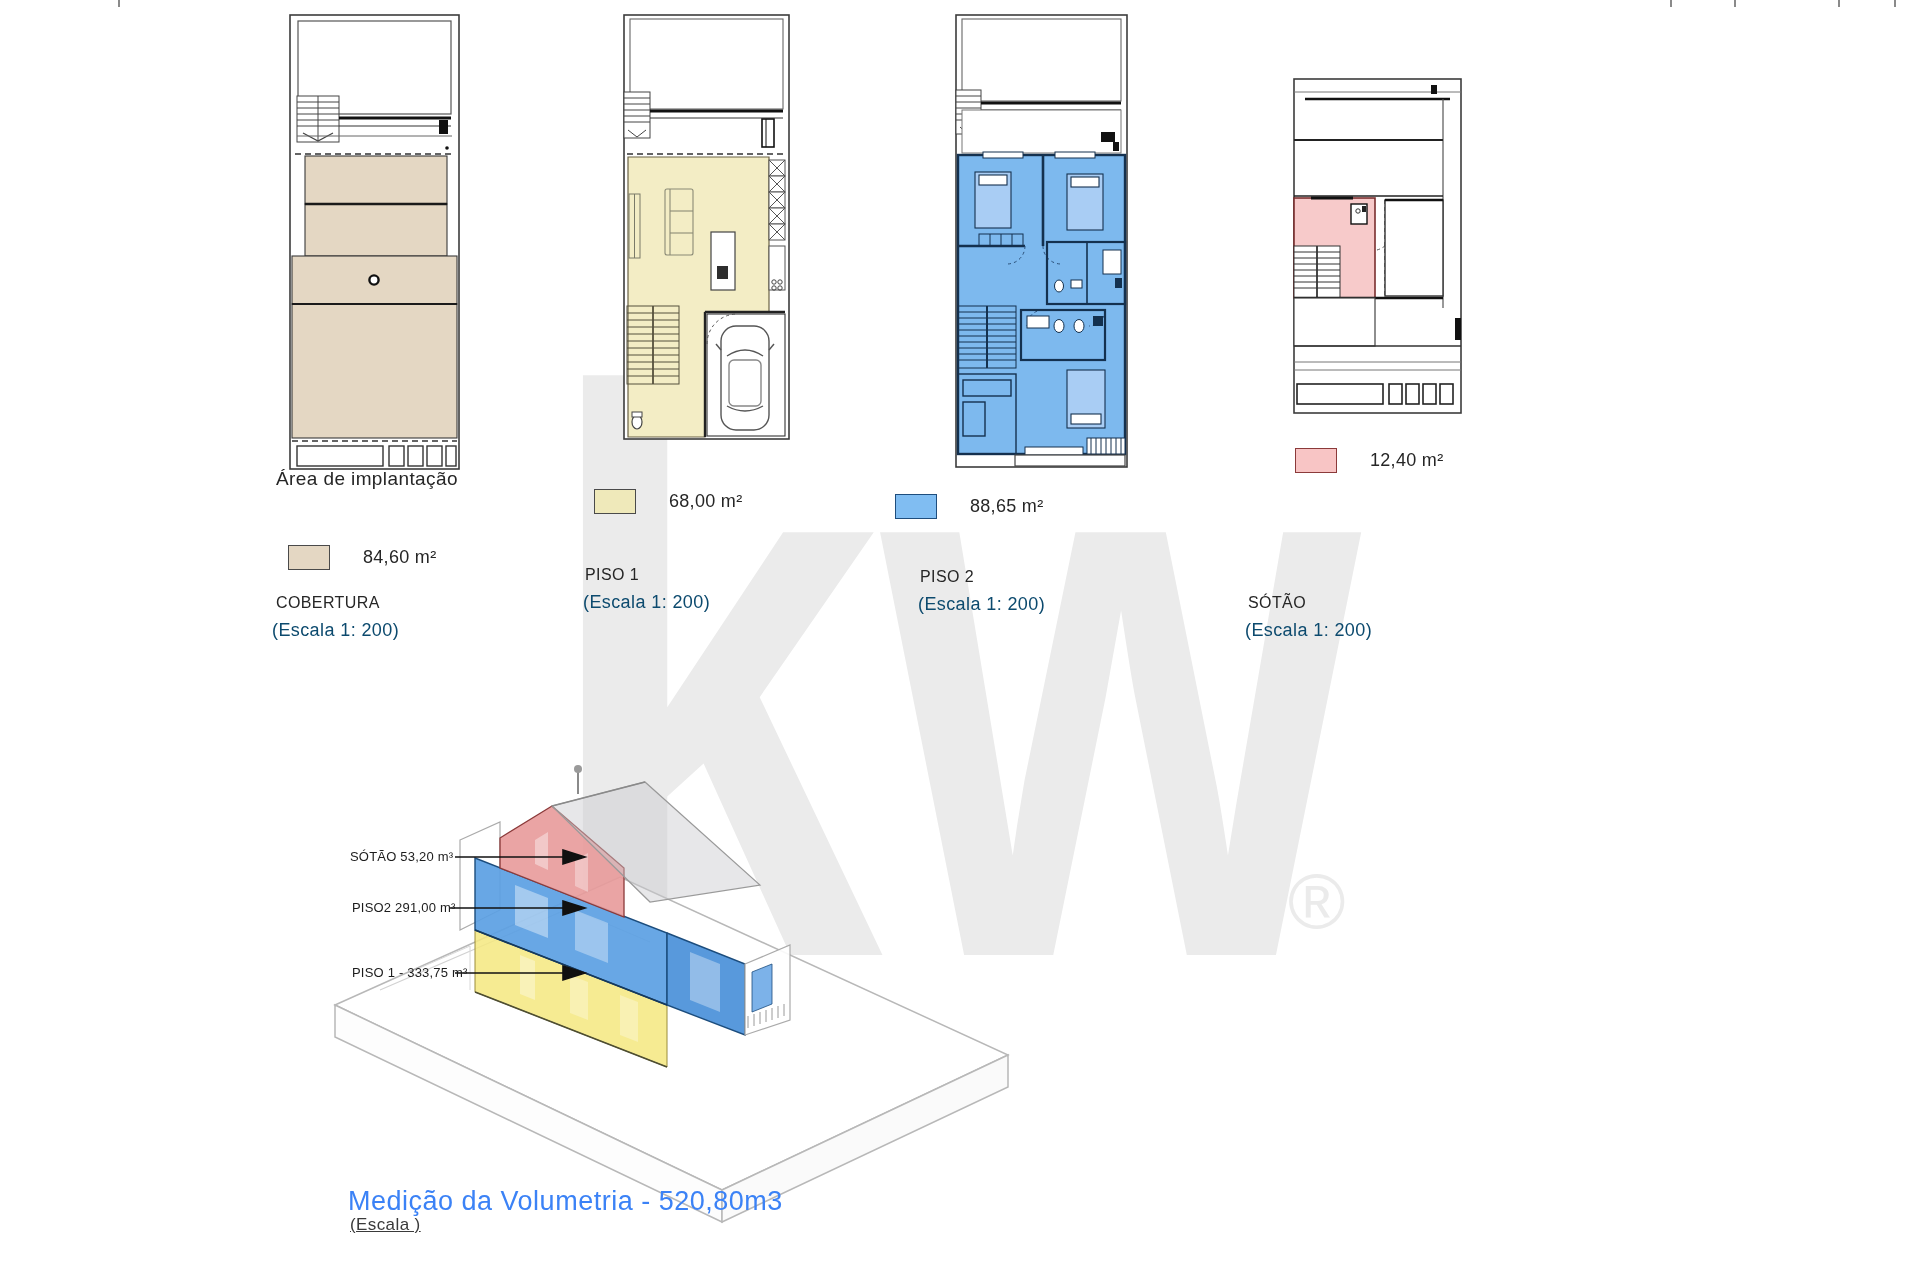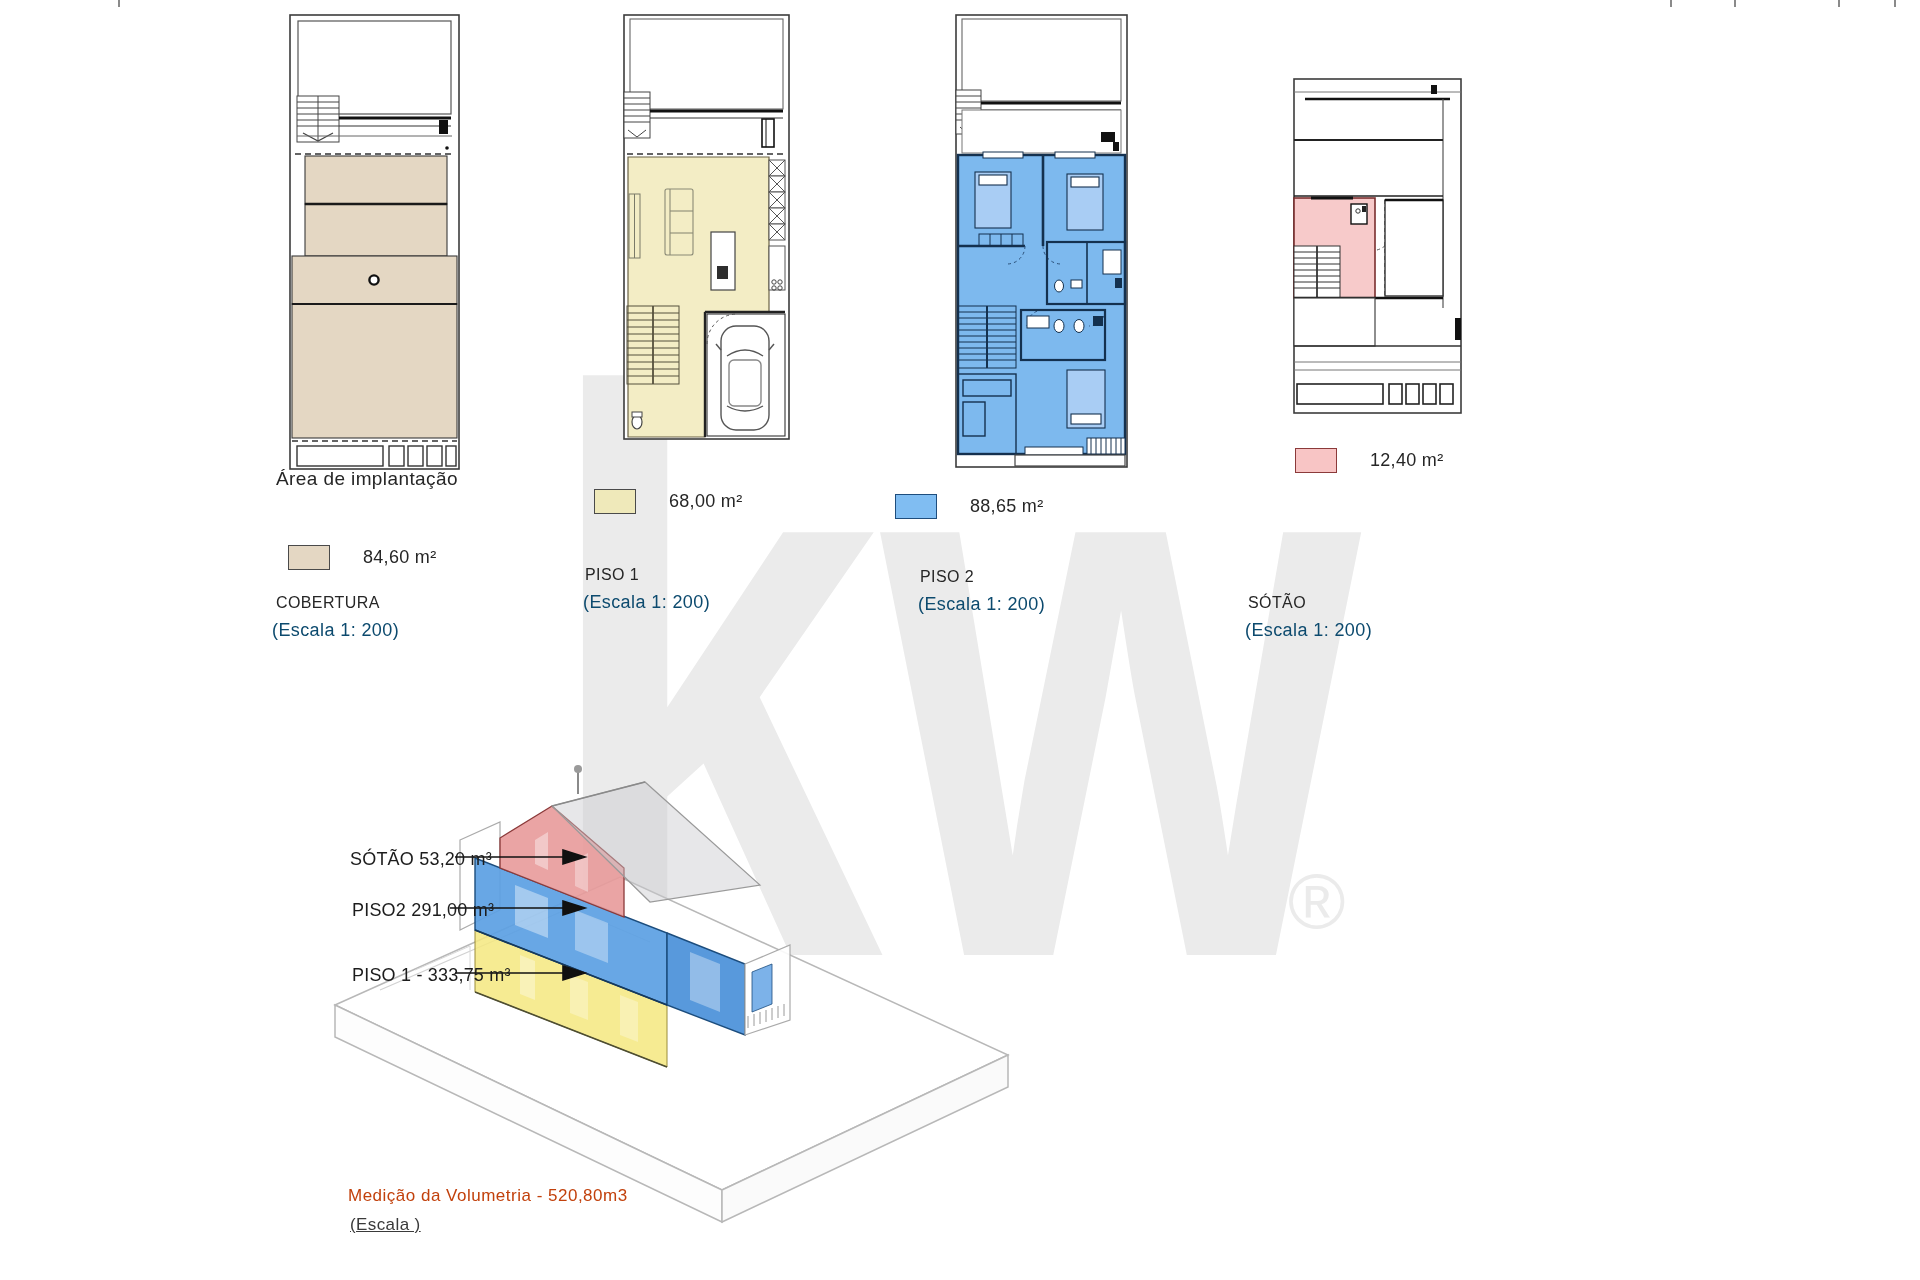--- a/index.html
+++ b/index.html
@@ -8,22 +8,22 @@
   .tick{position:absolute;top:0;width:2px;height:7px;background:#8a8a8a;}
   .watermark{position:absolute;left:0;top:0;z-index:1;}
   .plan,.axon{position:absolute;z-index:2;}
   .caption{position:absolute;z-index:3;white-space:nowrap;letter-spacing:.4px;text-align:right;}
   .cap-title{font-size:16px;color:#262626;}
   .cap-scale{font-size:18px;color:#0c4a6e;}
   .cap-area{font-size:19px;color:#262626;}
   .legend{position:absolute;z-index:3;display:flex;align-items:center;gap:33px;}
   .legend .swatch{width:40px;height:23px;border:1.5px solid #4a4a4a;}
   .legend .val{font-size:18px;color:#262626;letter-spacing:.3px;}
-  .vol-label{position:absolute;z-index:3;font-size:18px;color:#1c1c1c;letter-spacing:.2px;}
-  .vol-caption-main{font-size:17px;color:#c2410c;letter-spacing:.5px;}
+  .vol-label{position:absolute;z-index:3;font-size:13px;color:#1c1c1c;letter-spacing:.2px;}
+  .vol-caption-main{font-size:27px;color:#3b82f6;letter-spacing:.5px;}
   .vol-caption-scale{font-size:17px;color:#3a3a3a;text-decoration:underline;}
 </style>
 </head>
 <body>
 
 <div class="page">
 
   <div class="tick" style="left:118px"></div>
   <div class="tick" style="left:1670px"></div>
   <div class="tick" style="left:1734px"></div>

